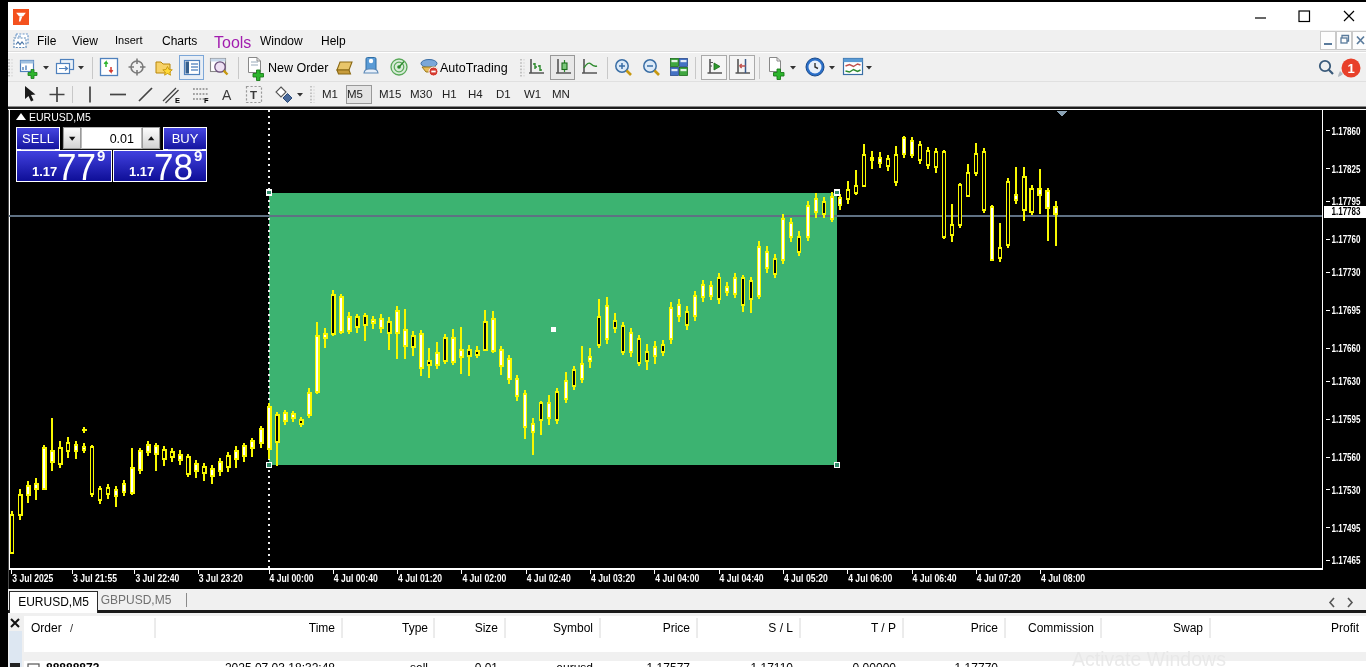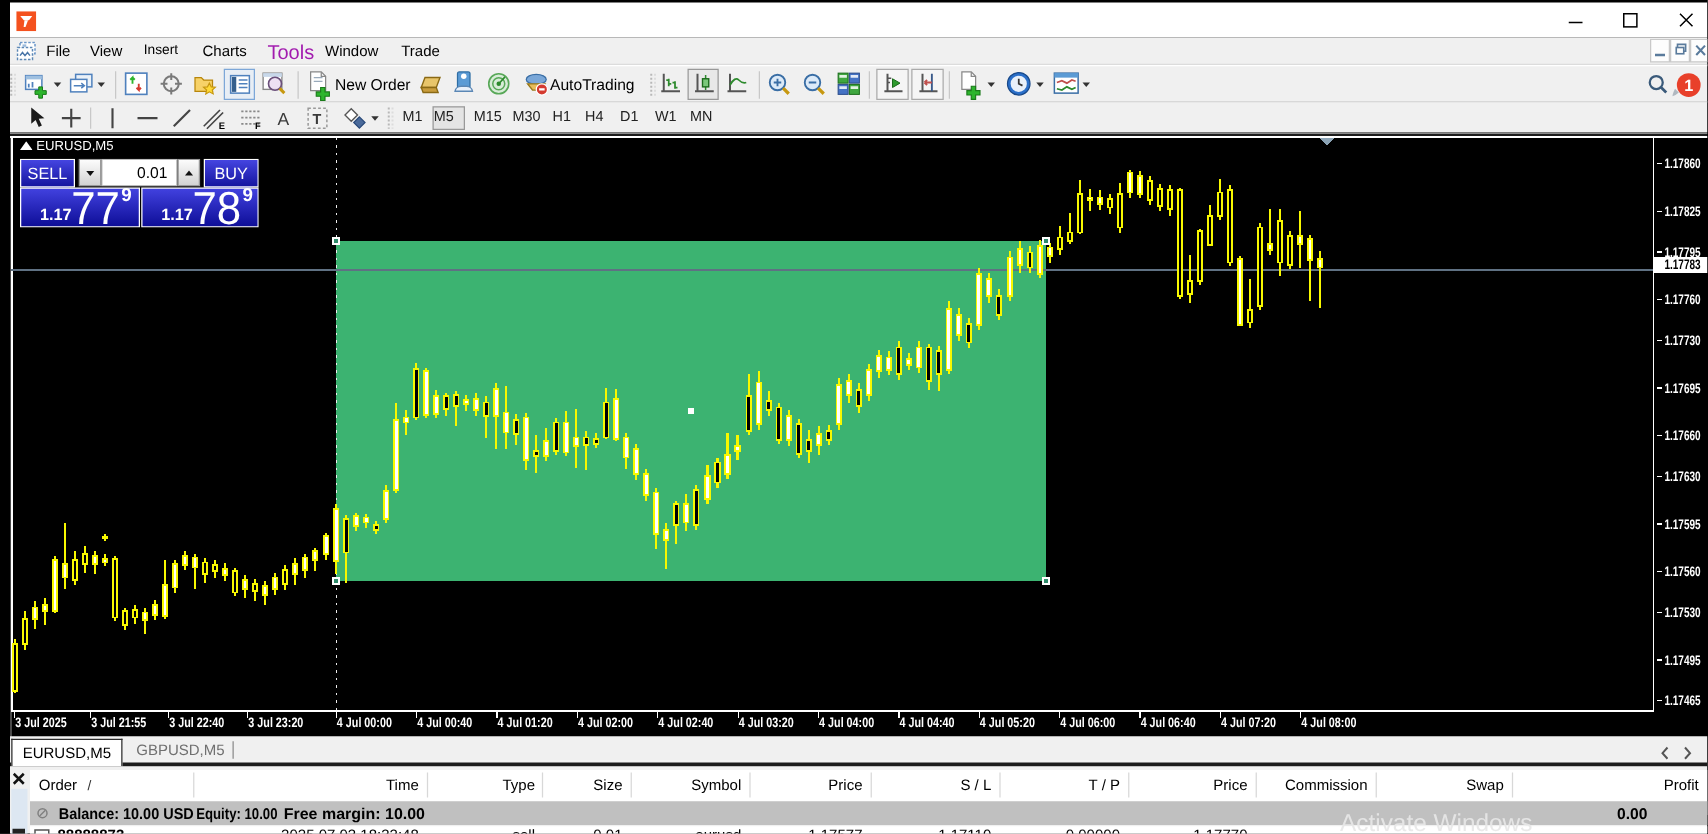--- a/index.html
+++ b/index.html
@@ -25,21 +25,21 @@
       <rect x="1" y="5" width="12" height="9.5" fill="#fff" stroke="#5b87b5" stroke-width="1.2" stroke-dasharray="2,1.3"></rect>
       <path d="M3 11.5 l2 -2.5 l2 2.5 l2 -2.5 l2 2.5" fill="none" stroke="#4a76a8" stroke-width="1.2"></path>
       <rect x="5" y="2.5" width="3" height="2" fill="#9dbbdc"></rect>
     </svg>
 <div class="abs" style="left:37px;top:4px;font-size:12px;color:#000">File</div>
     <div class="abs" style="left:72px;top:4px;font-size:12px;color:#000">View</div>
     <div class="abs" style="left:115px;top:4px;font-size:11px;color:#000">Insert</div>
     <div class="abs" style="left:162px;top:4px;font-size:12px;color:#000">Charts</div>
     <div class="abs" style="left:214px;top:4px;font-size:16px;color:#a21caf">Tools</div>
     <div class="abs" style="left:260px;top:4px;font-size:12px;color:#000">Window</div>
-    <div class="abs" style="left:321px;top:4px;font-size:12px;color:#000">Trade</div>
+    <div class="abs" style="left:321px;top:4px;font-size:12px;color:#000">Help</div>
 <svg class="abs" style="left:1320px;top:1px" width="46" height="20">
 <rect x="0.5" y="0.5" width="15" height="18" fill="#fdfdfd" stroke="#c9c9c9"></rect>
 <rect x="16.5" y="0.5" width="15" height="18" fill="#fdfdfd" stroke="#c9c9c9"></rect>
 <rect x="32.5" y="0.5" width="16" height="18" fill="#fdfdfd" stroke="#c9c9c9"></rect>
 <line x1="4" y1="13" x2="12" y2="13" stroke="#5a7b9c" stroke-width="2"></line>
 <rect x="21" y="7" width="6" height="5" fill="none" stroke="#5a7b9c" stroke-width="1.3"></rect>
 <path d="M22 7 L22 4.5 L28.5 4.5 L28.5 10 L27 10" fill="none" stroke="#5a7b9c" stroke-width="1.3"></path>
 <path d="M37 5.5 L44 13 M44 5.5 L37 13" stroke="#5a7b9c" stroke-width="1.7"></path>
 </svg>
 </div>
@@ -669,21 +669,21 @@
 <text x="81" y="34" font-size="15" font-weight="bold" fill="#fff">9</text>
 <text x="113" y="49" font-size="13" font-weight="bold" fill="#fff">1.17</text>
 <text x="138" y="52.5" font-size="37" fill="#fff" textLength="39" lengthAdjust="spacingAndGlyphs">78</text>
 <text x="178" y="34" font-size="15" font-weight="bold" fill="#fff">9</text>
 </svg>
 </div>
 
 <div class="abs" style="left:0;top:589px;width:1366px;height:24px;background:#f0f0f0">
 <div class="abs" style="left:0;top:21px;width:1366px;height:3px;background:#1a1a1a"></div>
 <div class="abs" style="left:9px;top:2px;width:89px;height:22px;background:#fff;border:1.5px solid #2a2a2a;border-bottom:none;font-size:12px;color:#000;text-align:center;line-height:20px">EURUSD,M5</div>
-<div class="abs" style="left:109px;top:4px;font-size:12px;color:#707070;width:84px;">GBPUSD,M5</div>
+<div class="abs" style="left:94px;top:4px;font-size:12px;color:#707070;width:84px;text-align:center">GBPUSD,M5</div>
 <div class="abs" style="left:186px;top:4px;width:1px;height:14px;background:#8a8a8a"></div>
 <svg class="abs" style="left:1326px;top:7px" width="36" height="14">
       <path d="M8 2 L4 6.5 L8 11" fill="none" stroke="#555" stroke-width="1.6"></path>
       <path d="M22 2 L26 6.5 L22 11" fill="none" stroke="#555" stroke-width="1.6"></path>
     </svg>
 </div>
 
 <div class="abs" style="left:0;top:613px;width:1366px;height:54px;background:#f0f0f0">
 <div class="abs" style="left:0;top:0;width:8px;height:54px;background:#000"></div>
 <svg class="abs" style="left:9px;top:4px" width="14" height="12">
@@ -715,30 +715,20 @@
 <text x="666" y="16" font-size="12" fill="#000" text-anchor="end">Price</text>
 <text x="769" y="16" font-size="12" fill="#000" text-anchor="end">S / L</text>
 <text x="872" y="16" font-size="12" fill="#000" text-anchor="end">T / P</text>
 <text x="974" y="16" font-size="12" fill="#000" text-anchor="end">Price</text>
 <text x="1070" y="16" font-size="12" fill="#000" text-anchor="end">Commission</text>
 <text x="1179" y="16" font-size="12" fill="#000" text-anchor="end">Swap</text>
 <text x="1335" y="16" font-size="12" fill="#000" text-anchor="end">Profit</text>
 </svg>
 </div>
 
-<div class="abs" style="left:24px;top:28px;width:1342px;height:19px;background:#c0c0c0">
-<svg width="1342" height="19">
-<circle cx="10" cy="9.5" r="3.6" fill="none" stroke="#808080" stroke-width="1.2"></circle>
-<line x1="7.7" y1="11.8" x2="12.3" y2="7.2" stroke="#808080" stroke-width="1.2"></line>
-<text x="23" y="14" font-size="12.5" font-weight="bold" fill="#000" textLength="108" lengthAdjust="spacingAndGlyphs">Balance: 10.00 USD</text>
-<text x="133" y="14" font-size="12.5" font-weight="bold" fill="#000" textLength="65" lengthAdjust="spacingAndGlyphs">Equity: 10.00</text>
-<text x="203" y="14" font-size="12.5" font-weight="bold" fill="#000" textLength="113" lengthAdjust="spacingAndGlyphs">Free margin: 10.00</text>
-<text x="1294" y="14" font-size="12.5" font-weight="bold" fill="#000" text-anchor="end">0.00</text>
-</svg>
-</div>
 
 <div class="abs" style="left:24px;top:48px;width:1342px;height:6px;background:#fff;overflow:hidden">
 <svg width="1342" height="8">
 <rect x="4" y="3" width="11" height="10" fill="#fff" stroke="#555" stroke-width="1.2"></rect>
 <text x="22" y="11" font-size="12" font-weight="bold" fill="#000">88888873</text>
 <text x="311" y="11" font-size="12" fill="#000" text-anchor="end">2025.07.03 18:32:48</text>
 <text x="404" y="11" font-size="12" fill="#000" text-anchor="end">sell</text>
 <text x="474" y="11" font-size="12" fill="#000" text-anchor="end">0.01</text>
 <text x="569" y="11" font-size="12" fill="#000" text-anchor="end">eurusd</text>
 <text x="666" y="11" font-size="12" fill="#000" text-anchor="end">1.17577</text>

